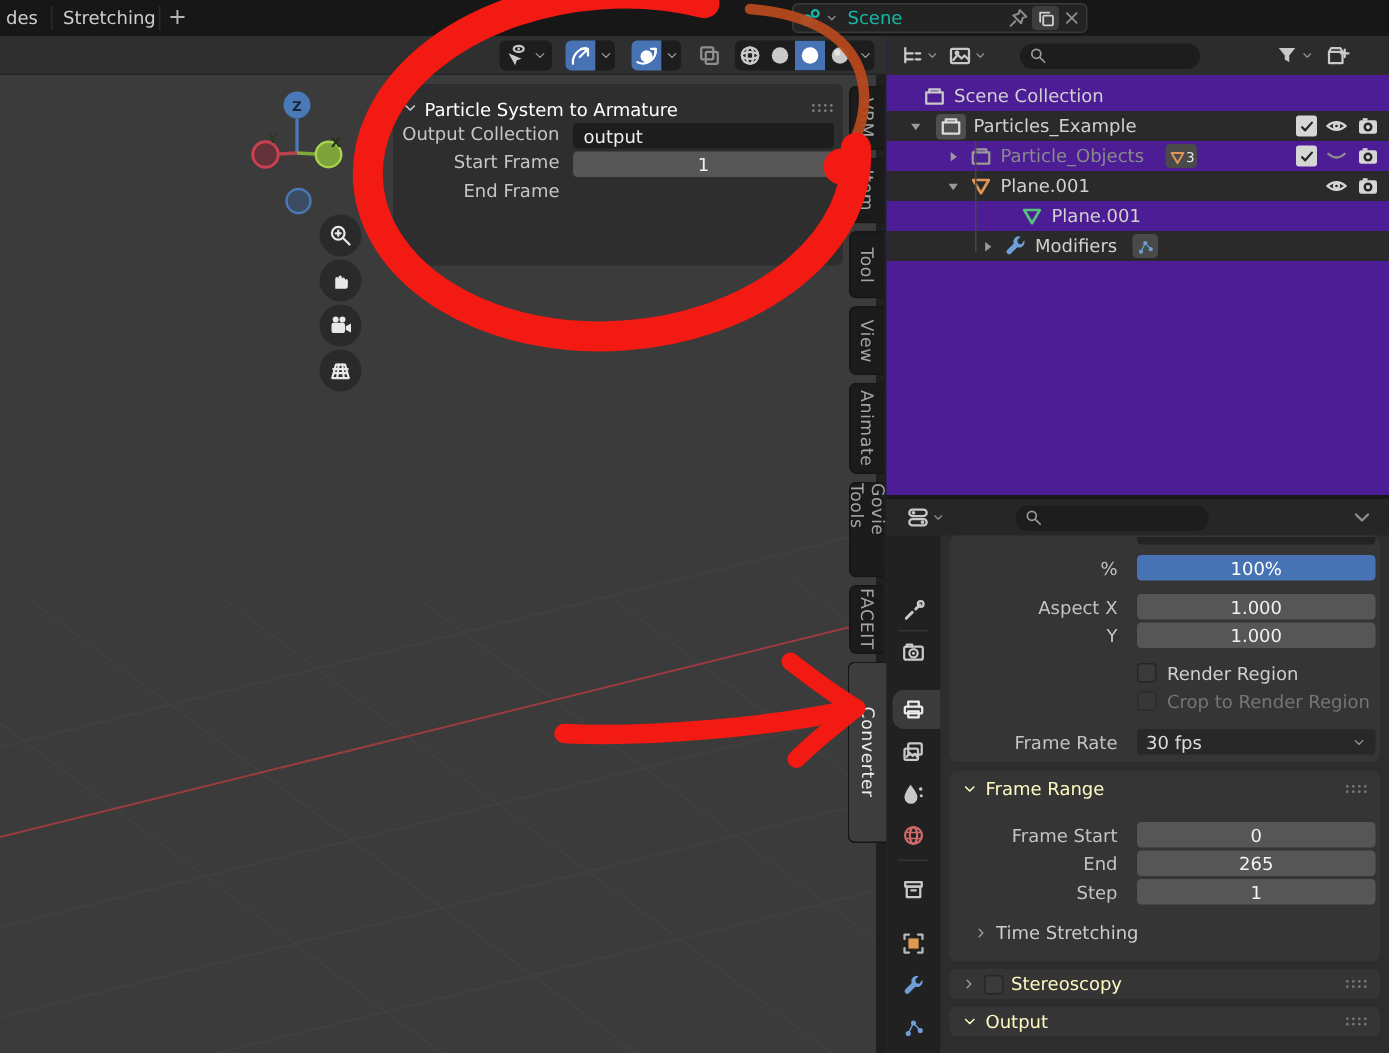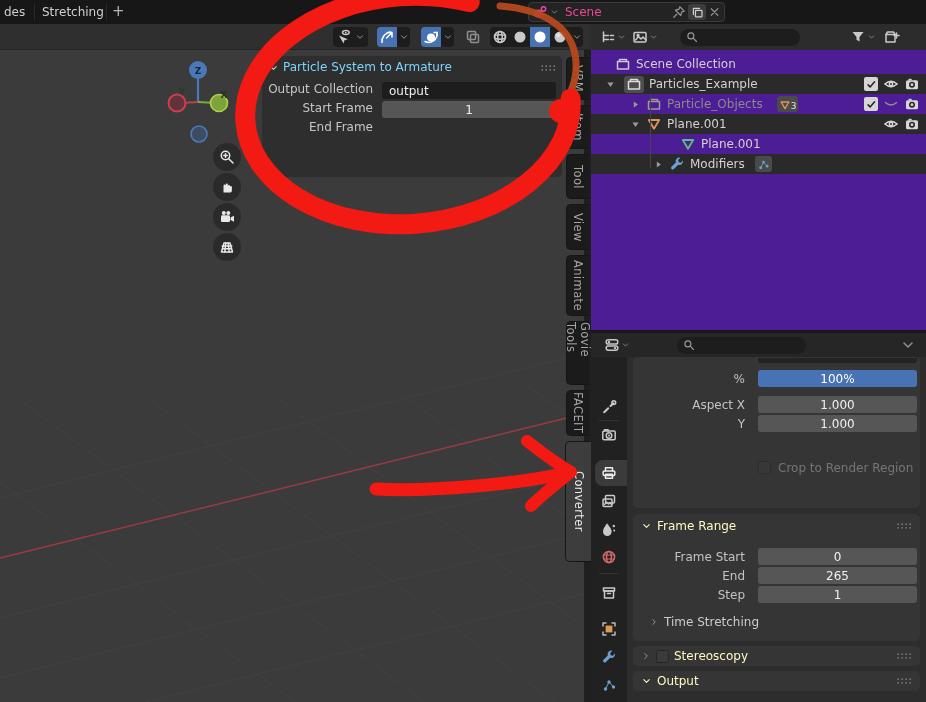--- a/index.html
+++ b/index.html
@@ -11,21 +11,21 @@
   .ic svg { width:100%; height:100%; display:block; }
 
   
   .topbar { position:absolute; left:0; top:0; width:926px; height:24px; background:#171717; }
   .tb-tab { position:absolute; top:0; height:24px; line-height:24px; color:#cfcfcf; }
   .tb-partial { left:4px; }
   .tb-script { left:42px; }
   .tb-add { position:absolute; left:112px; top:0; height:24px; line-height:22px; color:#b5b5b5; font-size:15px; }
   .tb-sep { position:absolute; top:4px; width:1px; height:16px; background:#2b2b2b; }
   .id-block { position:absolute; top:2px; height:20px; display:flex; align-items:center; background:#232323;
-    border:1px solid #3a3a3a; border-radius:4px; padding:0 3px; gap:2px; color:#ec4899; }
+    border:1px solid #3a3a3a; border-radius:4px; padding:0 3px; gap:2px; color:#14b8a6; }
   .id-block .lbl { padding:0 4px; flex:1; white-space:nowrap; }
   .mini-btn { display:flex; align-items:center; justify-content:center; width:18px; height:16px;
     background:#3d3d3d; border-radius:3px; color:#cfcfcf; }
   .ghost { color:#8f8f8f; }
 
   
   .vp-header { position:absolute; left:0; top:24px; width:591px; height:26px; background:#2f2f2f;
     border-bottom:1px solid #252525; display:flex; align-items:center; justify-content:flex-end; padding-right:8px; gap:7px; }
   .hbtn { height:20px; display:flex; align-items:center; background:#1d1d1d; border-radius:4px; padding:0 2px; color:#c9c9c9; }
   .seg { width:20px; height:20px; display:flex; align-items:center; justify-content:center; color:#c9c9c9; }
@@ -38,21 +38,21 @@
   #gridsvg, #gizmosvg { position:absolute; }
   #gridsvg { left:0; top:0; }
   #gizmosvg { left:158px; top:9px; }
 
   .navbtn { position:absolute; width:28px; height:28px; border-radius:50%; background:rgba(30,30,30,.55);
     display:flex; align-items:center; justify-content:center; color:#e8e8e8; }
 
   
   .npanel { position:absolute; left:262px; top:6px; width:300px; height:121px; background:rgba(45,45,45,.97);
     border-radius:5px; padding:4px 6px; }
-  .np-head { height:20px; display:flex; align-items:flex-start; gap:4px; color:#7dd3fc; }
+  .np-head { height:20px; display:flex; align-items:flex-end; gap:4px; color:#ffffff; }
   .np-head .grip { margin-left:auto; color:#7d7d7d; }
   .np-row { display:flex; align-items:flex-start; height:17px; margin-top:2px; }
   .np-label { width:114px; text-align:right; padding-right:9px; color:#c6c6c6; white-space:nowrap; }
   .np-field { flex:1; height:17px; border-radius:3px; display:flex; align-items:center; color:#efefef; }
   .np-field.dark { background:#1d1d1d; padding-left:7px; }
   .np-field.num { background:#565656; justify-content:center; }
   .np-btn { margin:9px 1px 0 1px; height:18px; background:#5b5b5b; border-radius:3px; display:flex;
     align-items:center; justify-content:center; color:#f0f0f0; }
 
   
@@ -705,23 +705,38 @@
           <span class="pfield blue">100%</span>
         </div>
         <div class="prow" style="top:39px">
           <span class="plabel">Aspect X</span>
           <span class="pfield">1.000</span>
         </div>
         <div class="prow" style="top:58px">
           <span class="plabel">Y</span>
           <span class="pfield">1.000</span>
         </div>
+        <div class="prow" style="top:83px; padding-left:125px">
+          <span class="cbx2"></span>
+          <span class="cbl">Render Region</span>
+        </div>
         <div class="prow" style="top:102px; padding-left:125px">
           <span class="cbx2" style="opacity:.55"></span>
           <span class="cbl dis">Crop to Render Region</span>
+        </div>
+        <div class="prow" style="top:129px">
+          <span class="plabel">Frame Rate</span>
+          <span class="pfield drop">
+            <span>30 fps</span>
+            <span class="ic" style="width:10px">
+                <svg viewBox="0 0 16 16" fill="none" stroke="currentColor" stroke-width="1.5" stroke-linecap="round" stroke-linejoin="round">
+                  <path d="M4 6l4 4 4-4"></path>
+                </svg>
+              </span>
+          </span>
         </div>
       </div>
 
       <div class="block" style="top:157px; height:127px">
         <div class="bh" style="padding-top:4px">
           <span class="ic" style="width:11px">
               <svg viewBox="0 0 16 16" fill="none" stroke="currentColor" stroke-width="1.5" stroke-linecap="round" stroke-linejoin="round">
                 <path d="M4 6l4 4 4-4"></path>
               </svg>
             </span>

